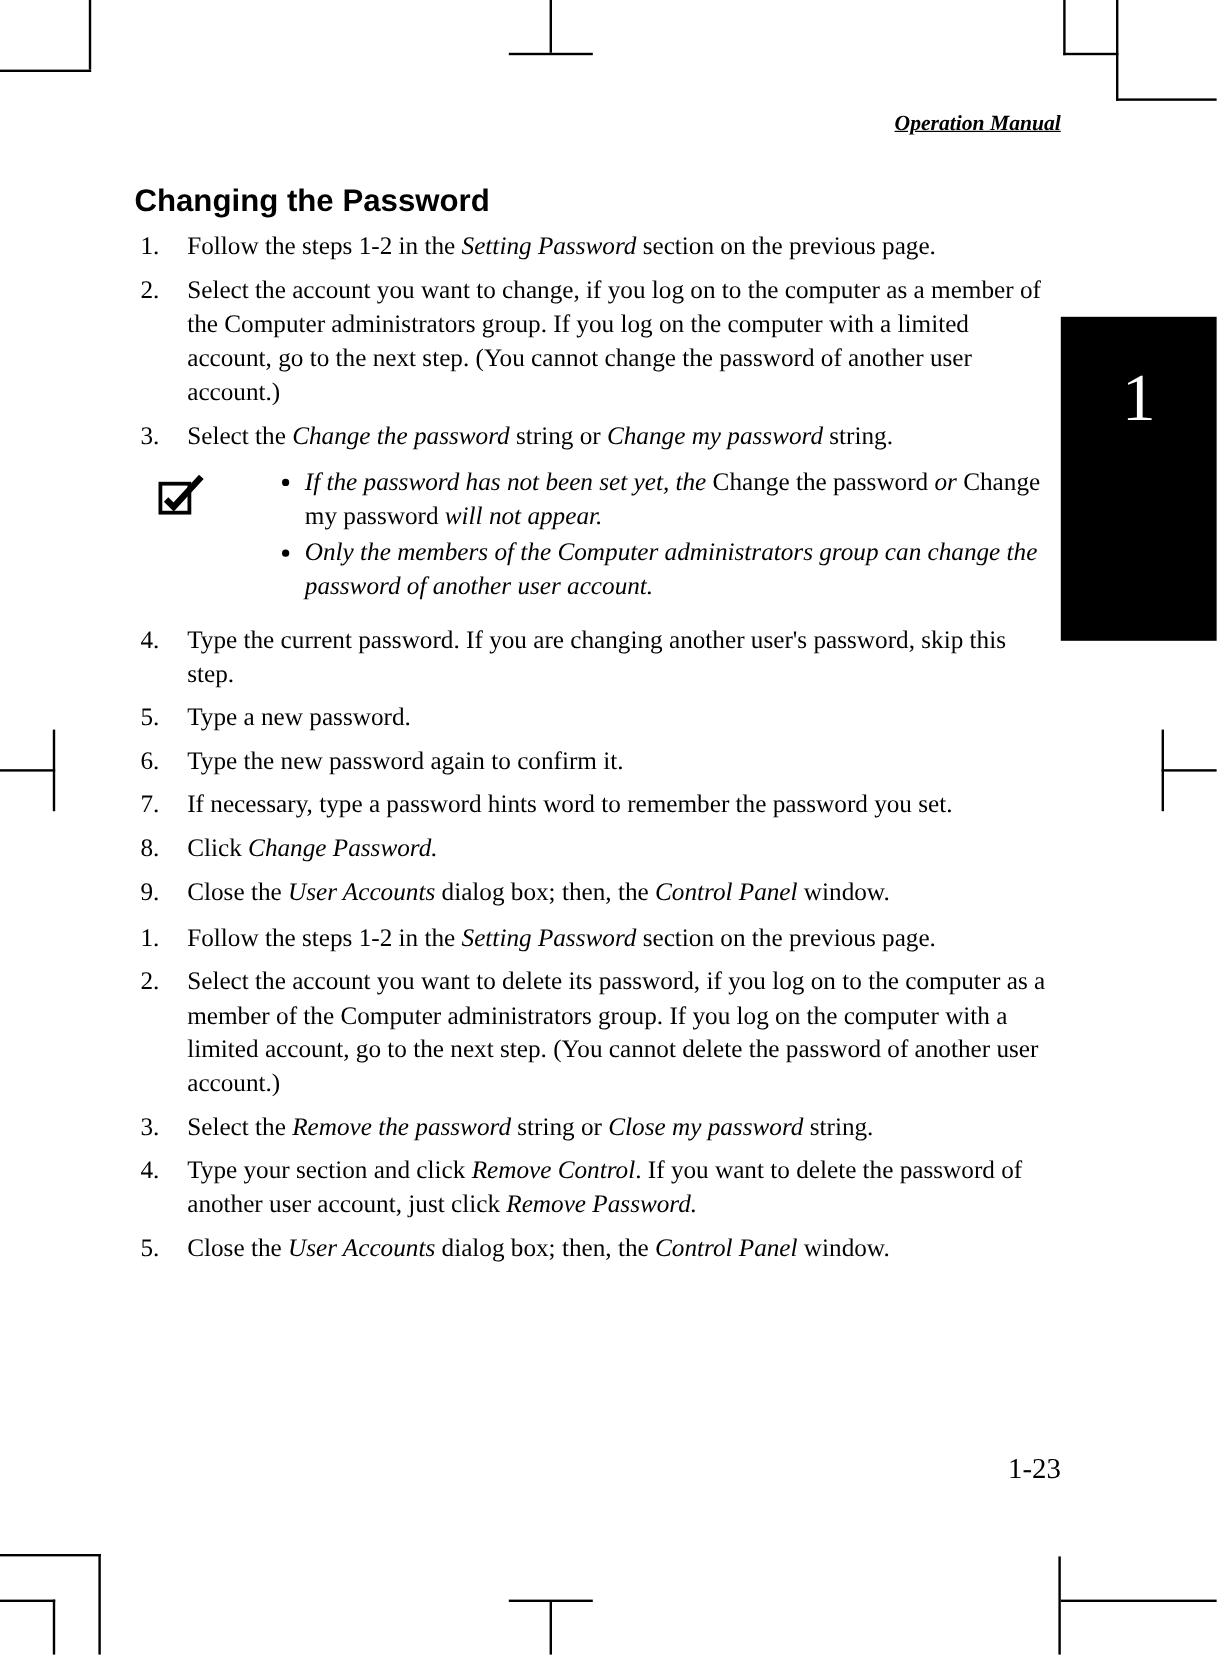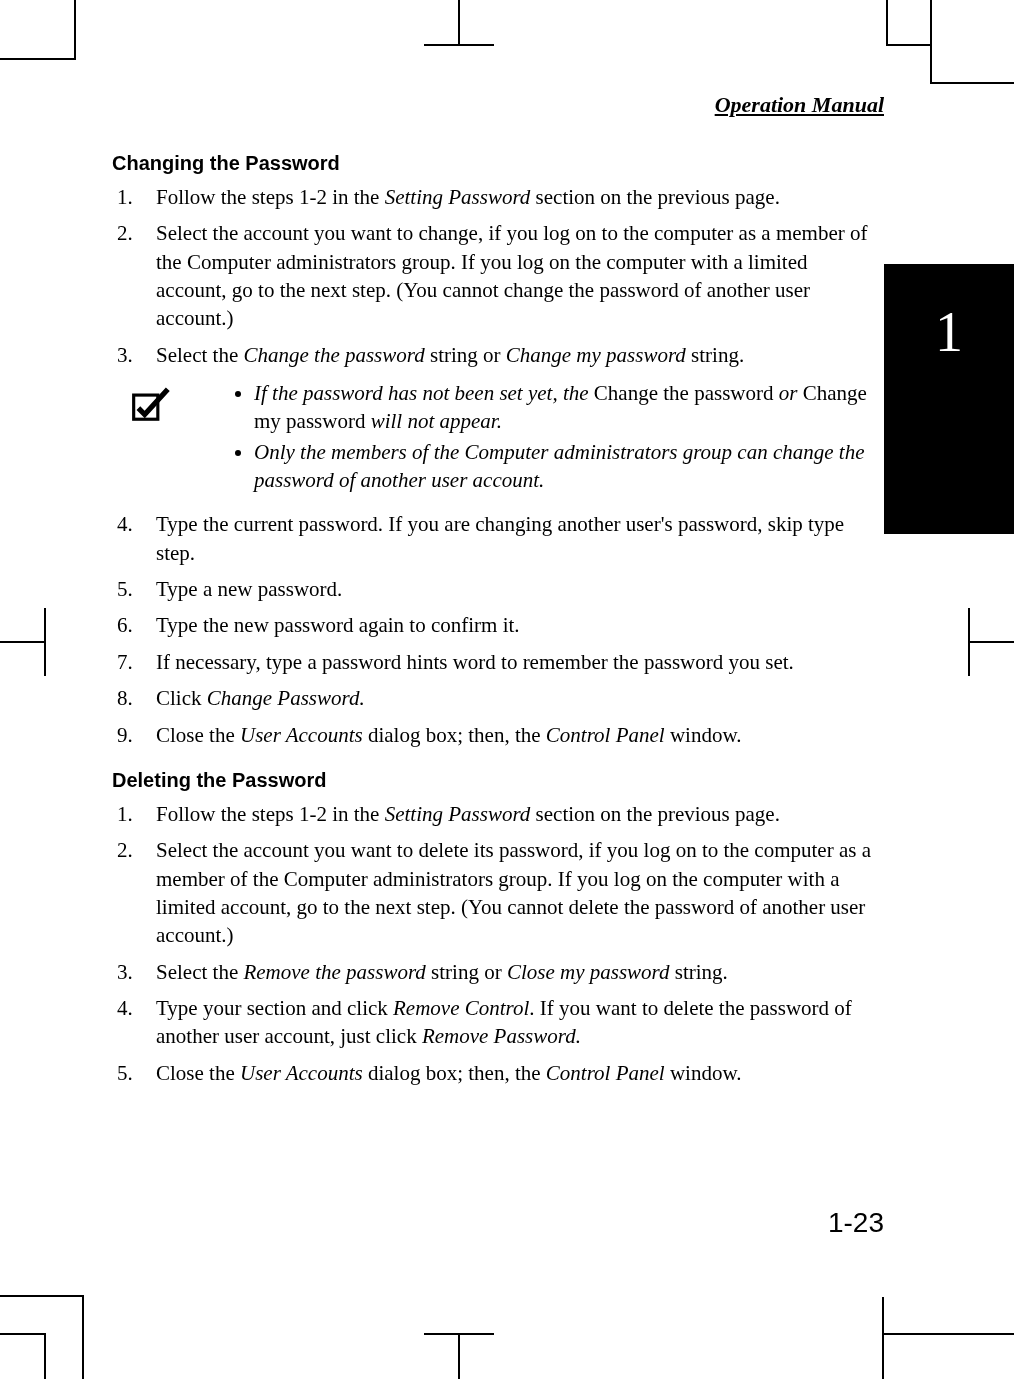--- a/index.html
+++ b/index.html
@@ -30,21 +30,21 @@
   .cm-bot-left-inner { left: 0; bottom: 0; width: 44px; height: 44px; border-right: 2px solid #000; border-top: 2px solid #000; }
   .cm-bot-center-v { left: 458px; bottom: 0; width: 2px; height: 44px; }
   .cm-bot-center-h { left: 424px; bottom: 44px; width: 70px; height: 2px; }
   .cm-bot-right-box { right: 0; bottom: 0; width: 130px; height: 44px; border-top: 2px solid #000; }
   .cm-bot-right-v { right: 130px; bottom: 0; width: 2px; height: 82px; }
 
   .header-title {
     position: absolute;
     right: 130px;
     top: 92px;
-    font-size: 22px;
+    font-size: 18px;
     font-style: italic;
     font-weight: bold;
     text-decoration: underline;
   }
 
   .side-tab {
     position: absolute;
     right: 0;
     top: 264px;
     width: 130px;
@@ -65,21 +65,21 @@
     left: 112px;
     top: 140px;
     width: 760px;
     font-size: 21px;
     line-height: 1.35;
   }
 
   .section-title {
     font-family: Arial, Helvetica, sans-serif;
     font-weight: bold;
-    font-size: 20px;
+    font-size: 26px;
     margin: 10px 0 6px 0;
   }
 
   ol.steps { margin: 4px 0 10px 0; padding-left: 26px; }
   ol.steps > li { padding-left: 18px; margin-bottom: 8px; }
 
   .note-box {
     display: flex;
     align-items: flex-start;
     margin: 10px 0 14px 18px;
@@ -97,22 +97,22 @@
   ul.note-list { margin: 0; padding-left: 20px; }
   ul.note-list > li { margin-bottom: 2px; font-style: italic; margin-left: 40px; }
   ul.note-list > li .normal { font-style: normal; }
 
   .i { font-style: italic; }
 
   .page-num {
     position: absolute;
     right: 130px;
     bottom: 140px;
-    font-family: Liberation Sans, sans-serif;
-    font-size: 28px;
+    font-family: Liberation Serif, serif;
+    font-size: 24px;
   }
 </style>
 </head>
 <body>
 
 <div class="crop-mark cm-top-left-v"></div>
 <div class="crop-mark cm-top-left-h"></div>
 <div class="crop-mark cm-top-center-v"></div>
 <div class="crop-mark cm-top-center-h"></div>
 <div class="cm-top-right-box" style="position:absolute"></div>
@@ -158,33 +158,32 @@
     </div>
     <ul class="note-list">
       <li>
         <span>If the password has not been set yet, the </span><span class="normal">Change the password</span><span> or </span><span class="normal">Change my password</span><span> will not appear.</span>
       </li>
       <li>Only the members of the Computer administrators group can change the password of another user account.</li>
     </ul>
   </div>
 
   <ol class="steps" start="4">
-    <li>Type the current password. If you are changing another user's password, skip type step.</li>
+    <li>Type the current password. If you are changing another user's password, skip this step.</li>
     <li>Type a new password.</li>
     <li>Type the new password again to confirm it.</li>
     <li>If necessary, type a password hints word to remember the password you set.</li>
     <li>
       <span>Click </span><span class="i">Change Password.</span>
     </li>
     <li>
       <span>Close the </span><span class="i">User Accounts</span><span> dialog box; then, the </span><span class="i">Control Panel</span><span> window.</span>
     </li>
   </ol>
 
-  <div class="section-title" style="margin-top:18px">Deleting the Password</div>
 
   <ol class="steps">
     <li>
       <span>Follow the steps 1-2 in the </span><span class="i">Setting Password</span><span> section on the previous page.</span>
     </li>
     <li>Select the account you want to delete its password, if you log on to the computer as a member of the Computer administrators group.  If you log on the computer with a limited account, go to the next step. (You cannot delete the password of another user account.)</li>
     <li>
       <span>Select the </span><span class="i">Remove the password</span><span> string or </span><span class="i">Close my password</span><span> string.</span>
     </li>
     <li>

